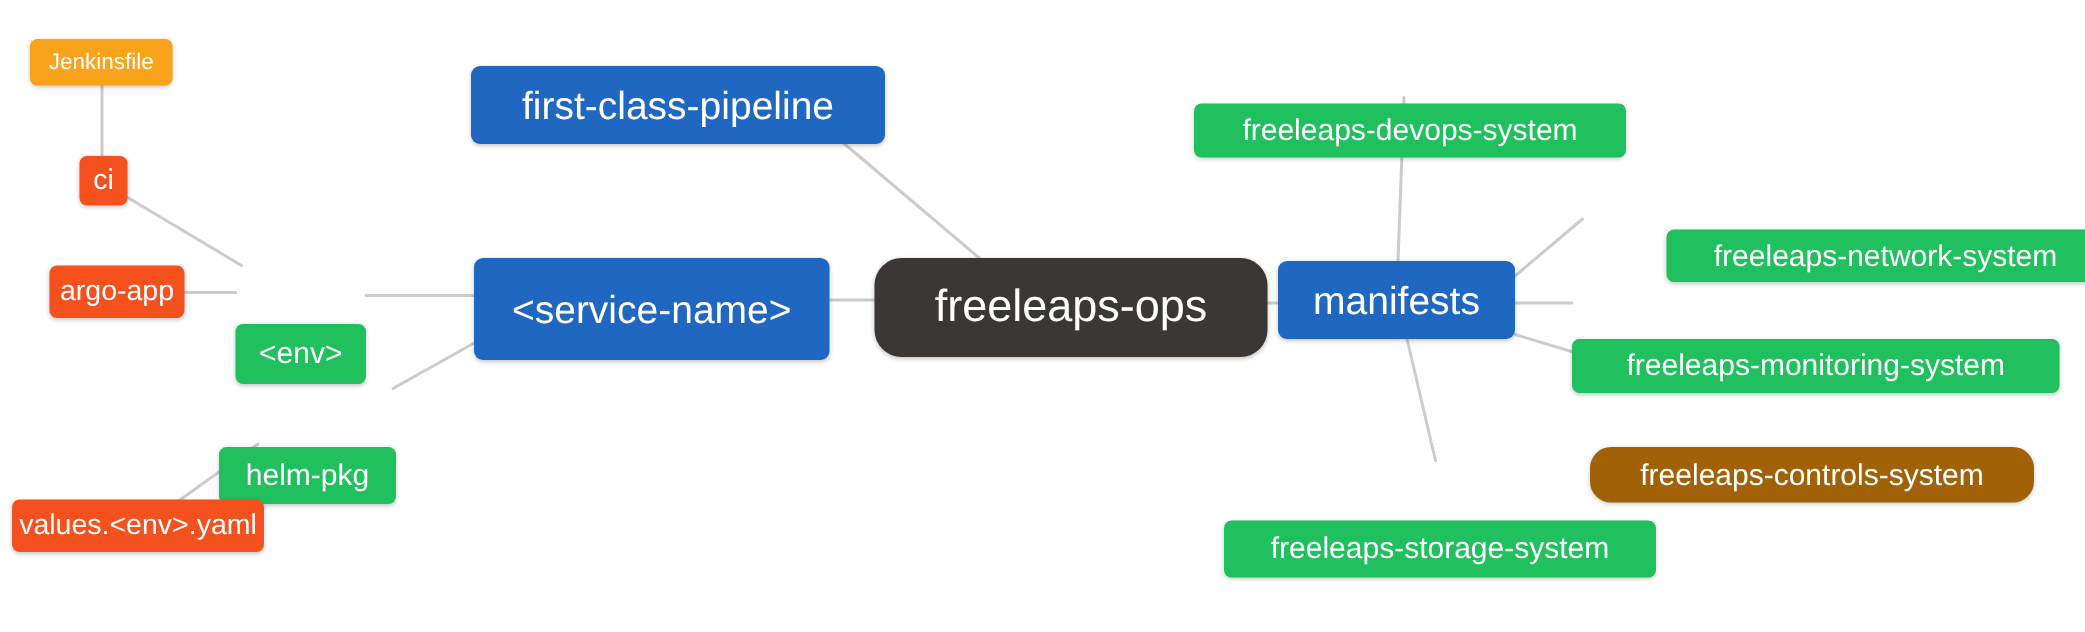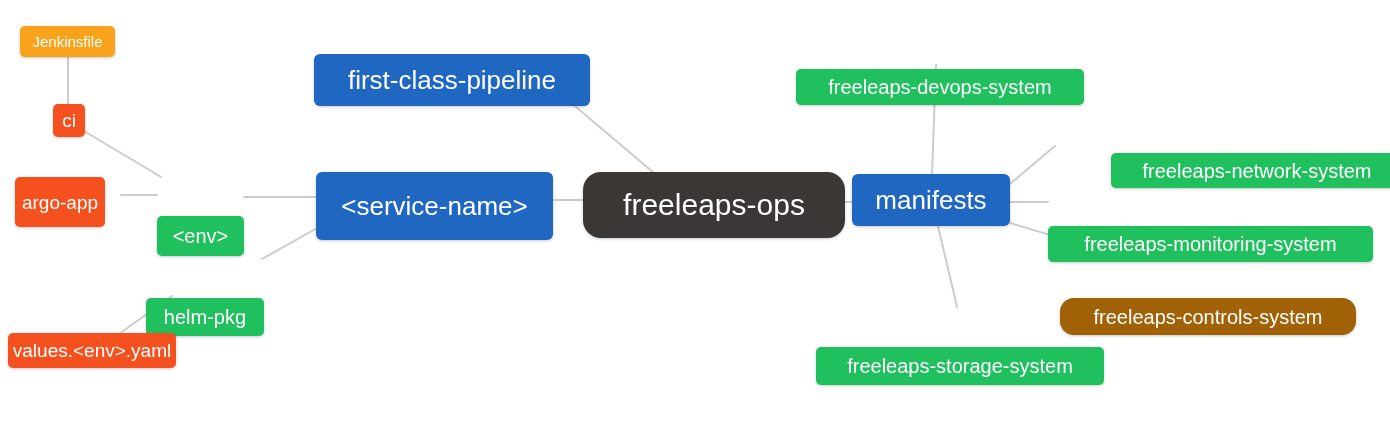--- a/index.html
+++ b/index.html
@@ -55,25 +55,25 @@
       <line x1="845" y1="202" x2="852" y2="202" stroke="#cccccc" stroke-width="2" stroke-linecap="round"></line>
       <line x1="936" y1="65" x2="932" y2="174" stroke="#cccccc" stroke-width="2" stroke-linecap="round"></line>
       <line x1="1010" y1="184" x2="1055" y2="146" stroke="#cccccc" stroke-width="2" stroke-linecap="round"></line>
       <line x1="1010" y1="202" x2="1048" y2="202" stroke="#cccccc" stroke-width="2" stroke-linecap="round"></line>
       <line x1="1010" y1="223" x2="1130" y2="259" stroke="#cccccc" stroke-width="2" stroke-linecap="round"></line>
       <line x1="938" y1="226" x2="957" y2="307" stroke="#cccccc" stroke-width="2" stroke-linecap="round"></line>
     </svg>
   <div id="nodes-layer">
       <div class="node lv-orange" style="left: 20px; top: 26px; width: 95px; height: 31px; background: rgb(249, 162, 27);">Jenkinsfile</div>
       <div class="node lv-red" style="left: 53px; top: 104px; width: 32px; height: 33px; background: rgb(244, 81, 30);">ci</div>
-      <div class="node lv-red" style="left: 15px; top: 177px; width: 90px; height: 50px; background: rgb(244, 81, 30);">argo-app</div>
+      <div class="node lv-red" style="left: 33px; top: 177px; width: 90px; height: 35px; background: rgb(244, 81, 30);">argo-app</div>
       <div class="node lv-green" style="left: 157px; top: 176px; width: 87px; height: 40px; background: rgb(33, 192, 94); text-align: center;">&lt;env&gt;</div>
       <div class="node lv-green" style="left: 146px; top: 258px; width: 118px; height: 38px; background: rgb(33, 192, 94);">helm-pkg</div>
       <div class="node lv-red" style="left: 8px; top: 333px; width: 168px; height: 35px; background: rgb(244, 81, 30);">values.&lt;env&gt;.yaml</div>
-      <div class="node lv-branch" style="left: 314px; top: 54px; width: 276px; height: 52px; background: rgb(32, 103, 194);">first-class-pipeline</div>
+      <div class="node lv-branch" style="left: 314px; top: 44px; width: 276px; height: 52px; background: rgb(32, 103, 194);">first-class-pipeline</div>
       <div class="node lv-branch" style="left: 316px; top: 172px; width: 237px; height: 68px; background: rgb(32, 103, 194);">&lt;service-name&gt;</div>
       <div class="node lv-root" style="left: 583px; top: 172px; width: 262px; height: 66px; background: rgb(59, 55, 52);">freeleaps-ops</div>
       <div class="node lv-branch" style="left: 852px; top: 174px; width: 158px; height: 52px; background: rgb(32, 103, 194);">manifests</div>
       <div class="node lv-green" style="left: 796px; top: 29px; width: 288px; height: 36px; background: rgb(33, 192, 94);">freeleaps-devops-system</div>
       <div class="node lv-green" style="left: 1111px; top: 113px; width: 292px; height: 35px; background: rgb(33, 192, 94);">freeleaps-network-system</div>
       <div class="node lv-green" style="left: 1048px; top: 186px; width: 325px; height: 36px; background: rgb(33, 192, 94);">freeleaps-monitoring-system</div>
       <div class="node lv-green" style="left: 1060px; top: 258px; width: 296px; height: 37px; background: #a16207; border-radius: 14px;">freeleaps-controls-system</div>
       <div class="node lv-green" style="left: 816px; top: 307px; width: 288px; height: 38px; background: rgb(33, 192, 94);">freeleaps-storage-system</div>
     </div>
 </div>

